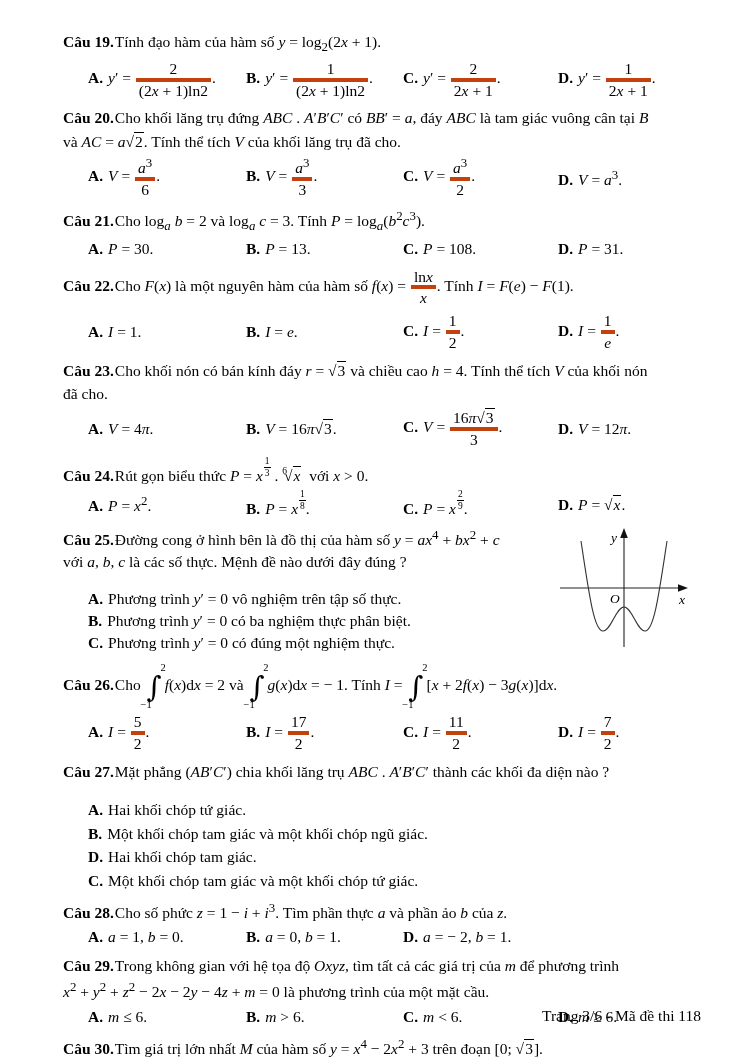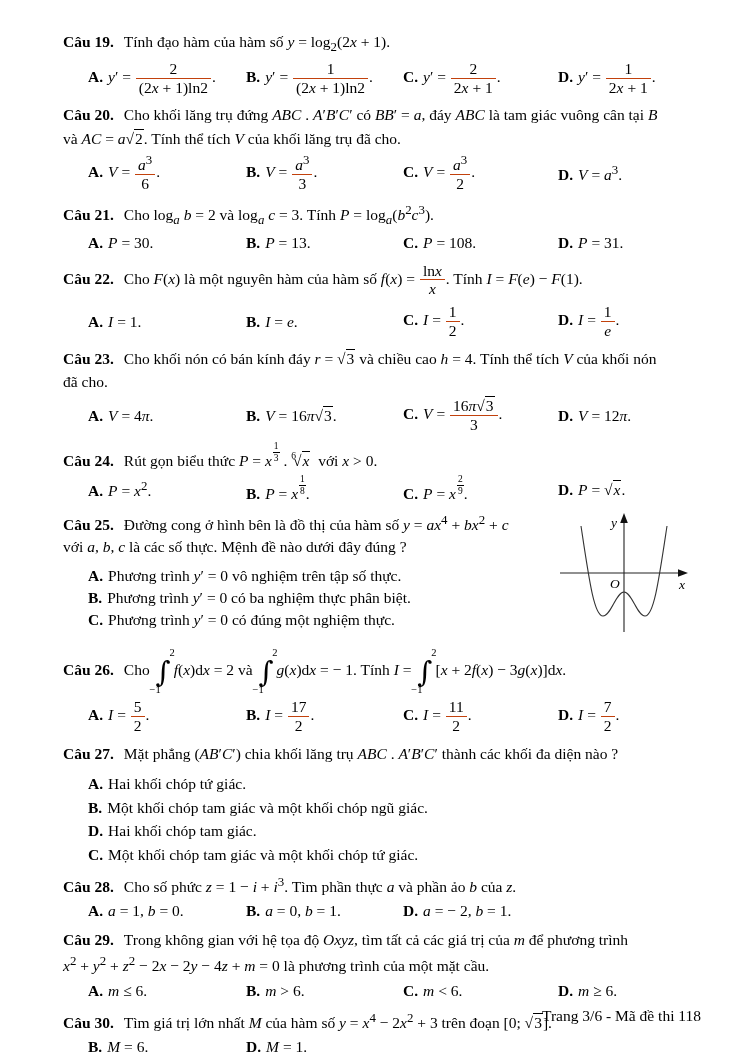--- a/index.html
+++ b/index.html
@@ -5,30 +5,30 @@
   html,body{margin:0;padding:0}
   body{
     width:750px;height:1061px;background:#ffffff;color:#000;
     font-family:"Liberation Serif","DejaVu Serif",serif;
     font-size:15.5px;line-height:1.52;
     position:relative;overflow:hidden;box-sizing:border-box;
     padding:30px 60px 0 63px;
   }
   .qb{margin-bottom:5px}
   .stem{margin:0}
-  .qn{margin-right:10px}
+  .qn{margin-right:1px}
   .opts{display:grid;grid-template-columns:158px 157px 155px auto;padding-left:25px;align-items:center;margin-top:1px}
   .opt{white-space:nowrap}
   .ol{margin-right:5px}
-  .opts-list{margin-top:7px}
+  .opts-list{margin-top:15px}
   .opt-line{padding-left:25px}
   
   .frac{display:inline-block;vertical-align:middle;text-align:center;line-height:1.15;margin:2px 1px}
   .fn,.fd{display:block;padding:0 3px}
-  .fd{border-top:1px solid #c2410c}
+  .fd{border-top:4px solid #c2410c}
   
   .sq{white-space:nowrap}
   .sr{border-top:1px solid #000;padding:0 1px}
   
   .ef{display:inline-block;text-align:center;vertical-align:5px;font-size:9.5px;line-height:1.2;margin-left:1px}
   .ef span{display:block;padding:0 1px}
   .ef .eb{border-top:1px solid #000}
   
   .ri{font-size:9.5px;vertical-align:7px;margin-right:-3px}
   

